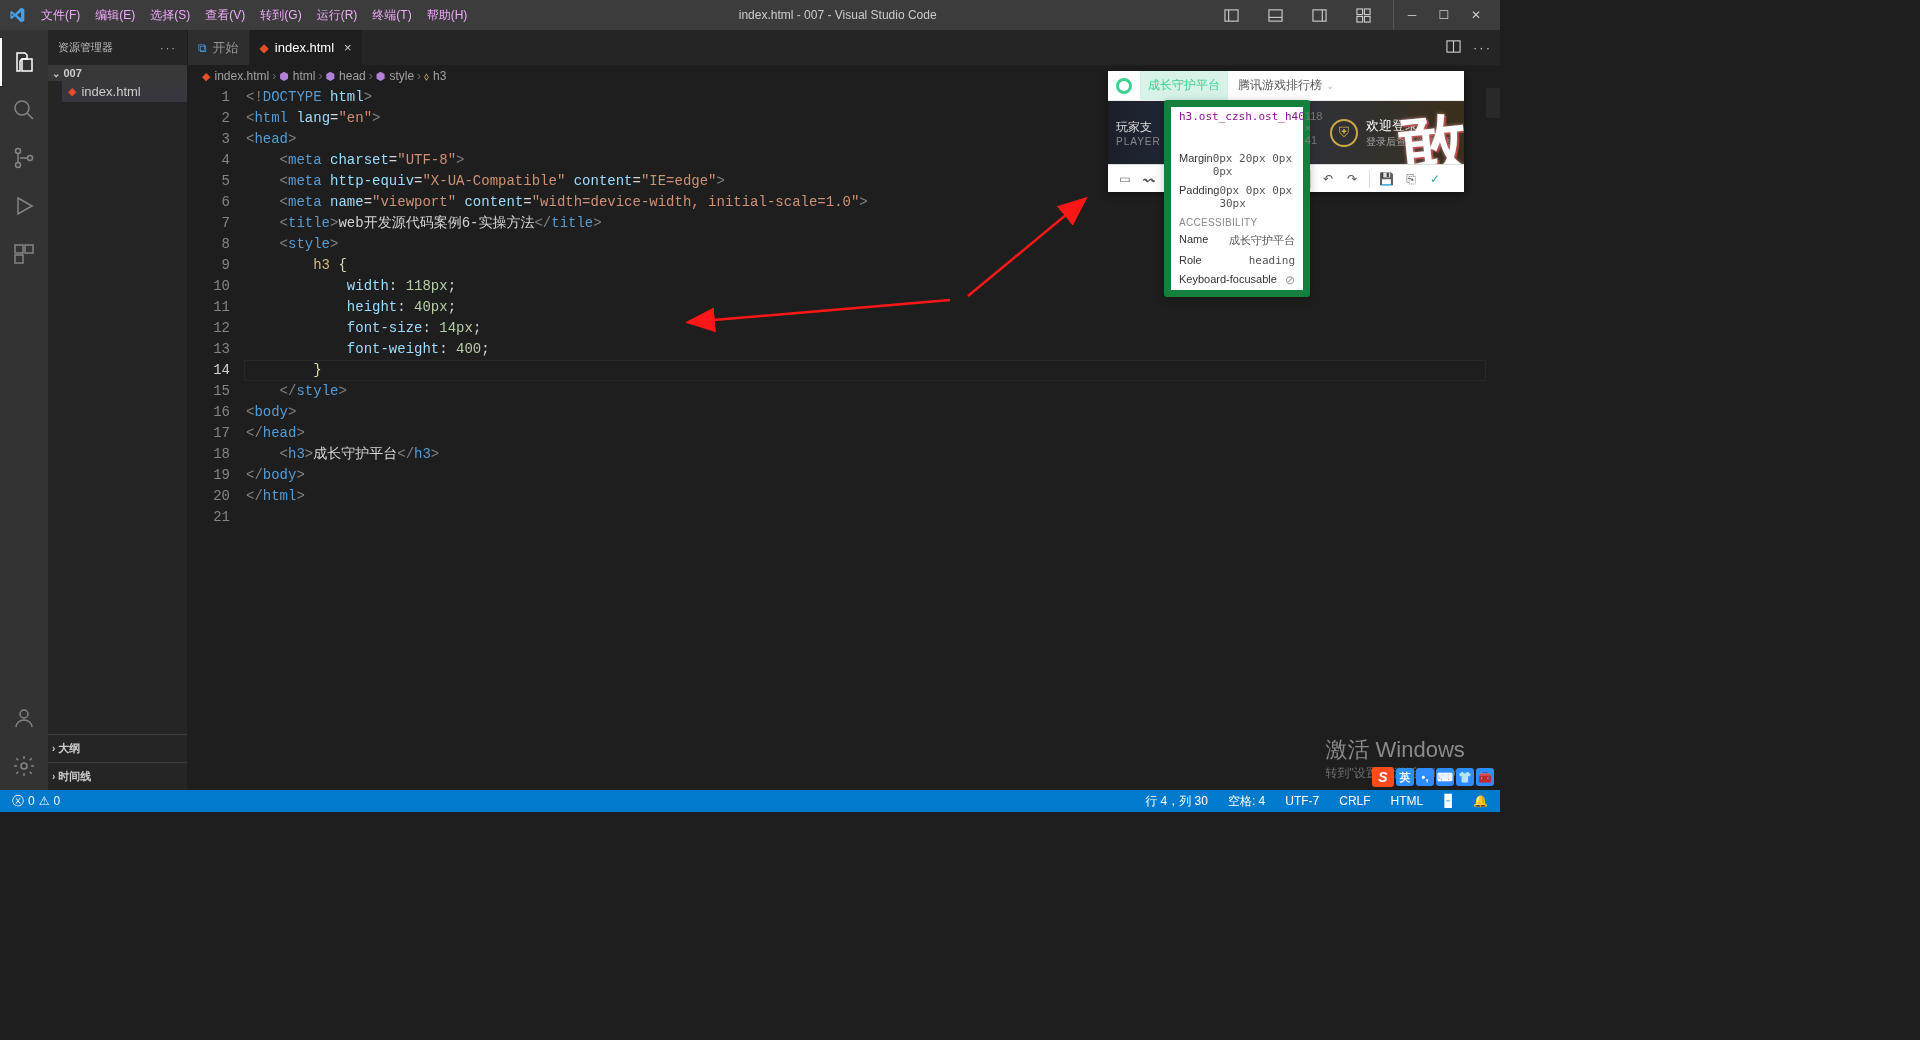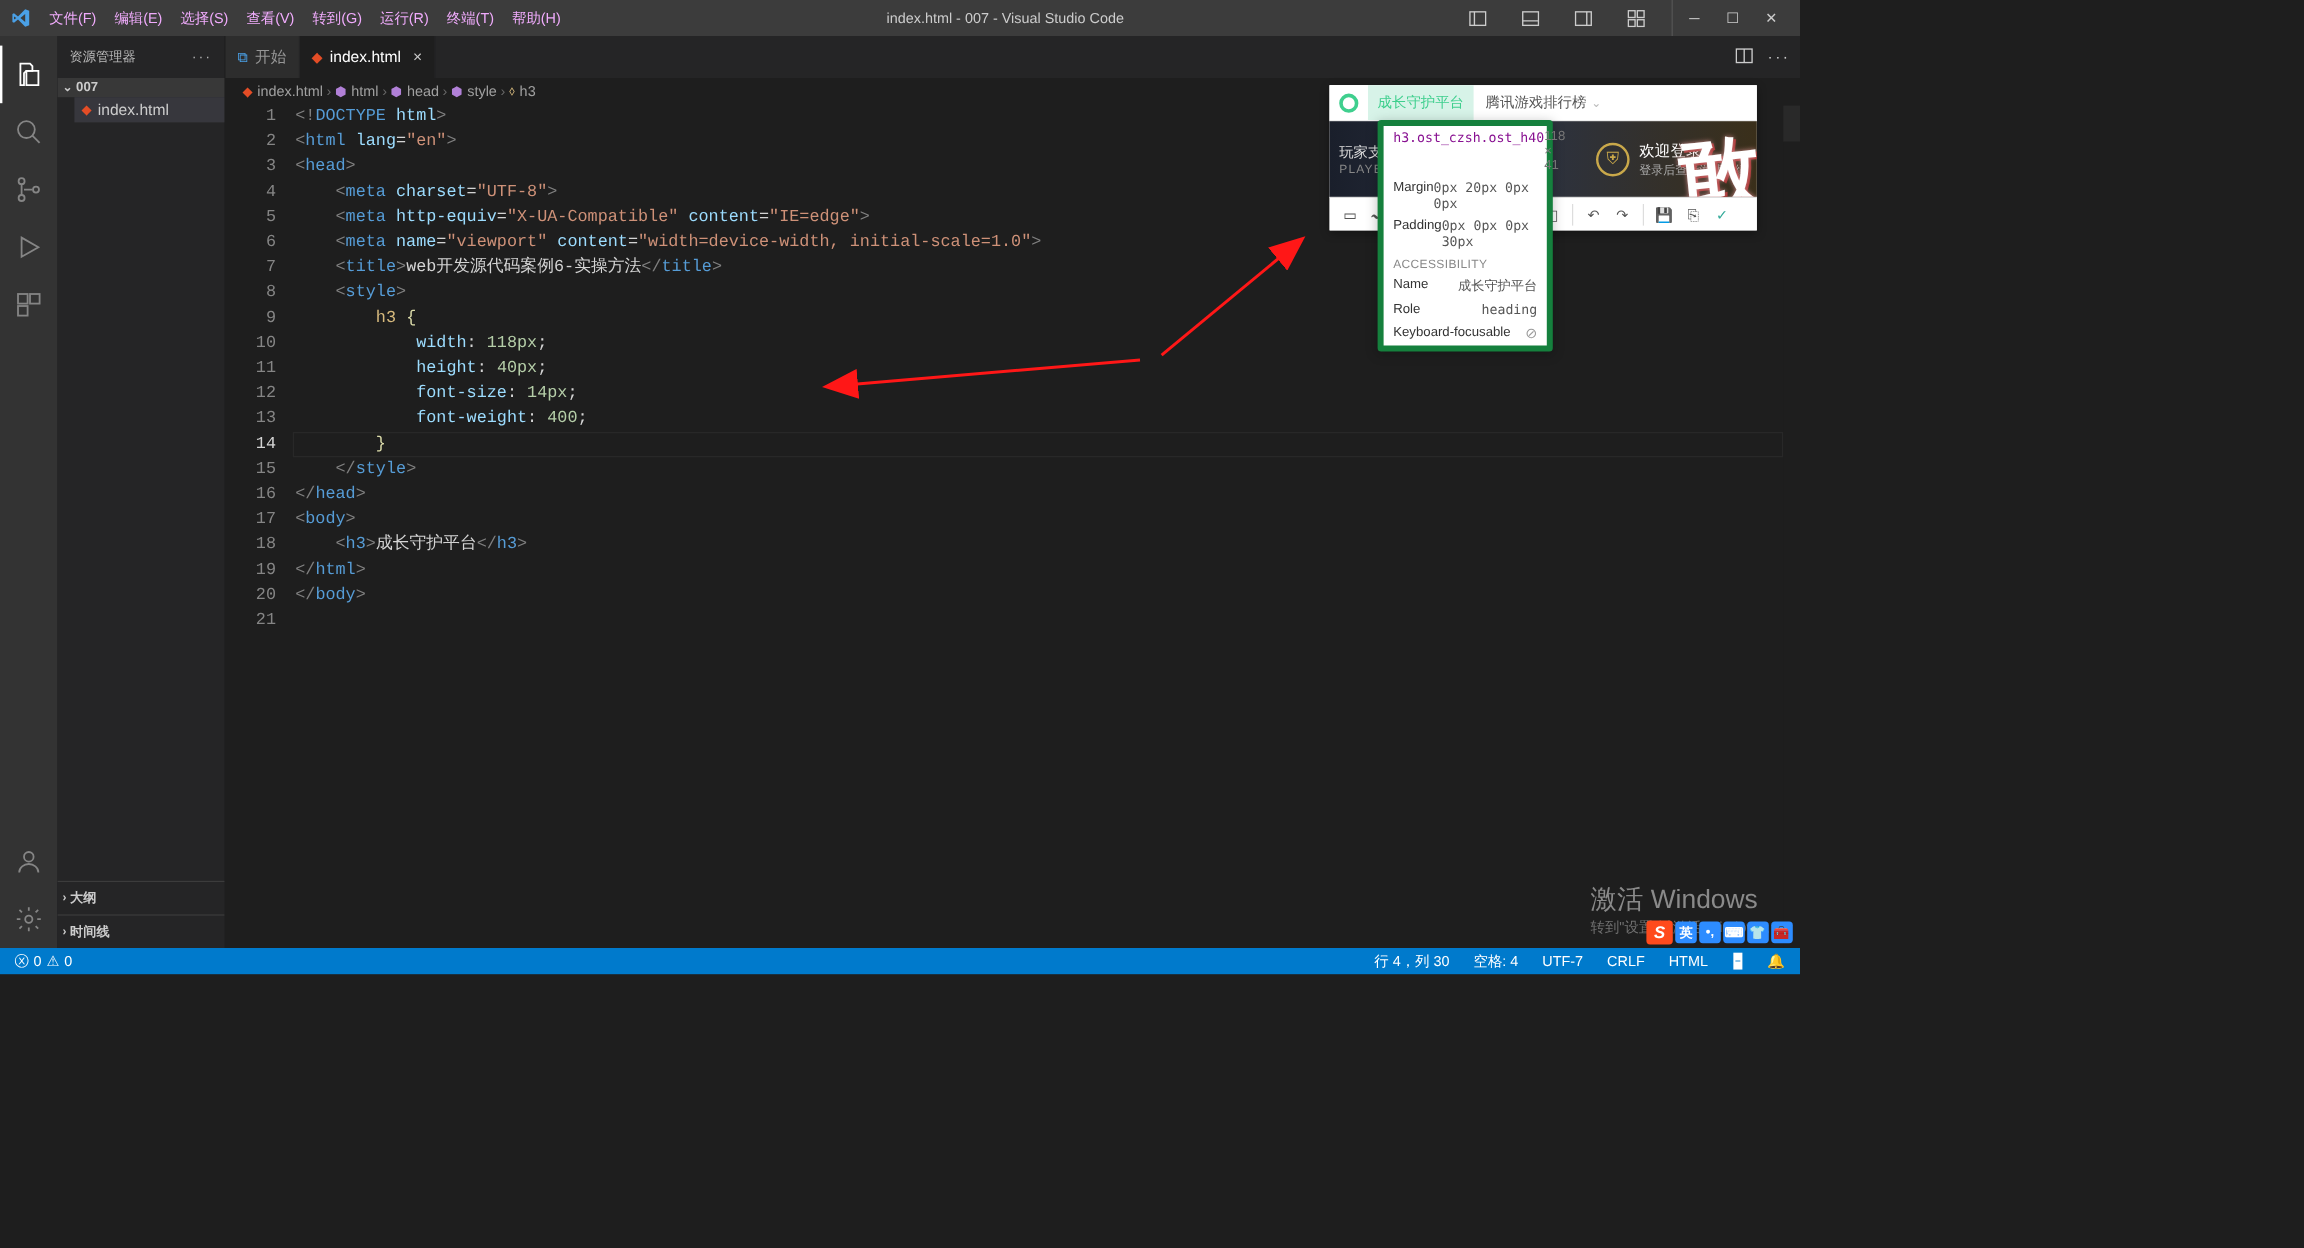--- a/index.html
+++ b/index.html
@@ -200,24 +200,24 @@
 .dt-hero-login { font-size:13px;color:#fff;}
 .dt-hero-login small { display:block;font-size:10px;color:#aaa;}
 .dt-hero-kanji {
   position:absolute; right:-4px; bottom:-28px; font-size:68px; font-family:"KaiTi","STKaiti",serif;
   color:#fff; font-weight:bold; text-shadow:0 0 4px #c88, 2px 2px 0 #a33; transform:rotate(-6deg);
   pointer-events:none;
 }
 .dt-tooltip {
   position:absolute;
   top: 100px;
-  right: 206px;
+  right: 190px;
   width: 146px;
   background:#fff;
-  border:5px solid #15803d;
+  border:7px solid #15803d;
   box-shadow: 0 2px 10px rgba(0,0,0,0.25);
   z-index: 60;
   font-size: 11px;
   border-radius:3px;
   color:#333;
 }
 .dt-tooltip .tt-row { display:flex; justify-content:space-between; padding:3px 8px; }
 .dt-tooltip .tt-title { color:#881091; font-family:monospace; font-weight:500;}
 .dt-tooltip .tt-dim { color:#777; }
 .dt-tooltip .tt-section { color:#888; padding:4px 8px 2px; font-size:10px; letter-spacing:0.3px;}
@@ -477,25 +477,25 @@
 <div class="line">    <span class="t-br">&lt;</span><span class="t-tag">meta</span> <span class="t-attr">name</span><span class="t-punc">=</span><span class="t-str">"viewport"</span> <span class="t-attr">content</span><span class="t-punc">=</span><span class="t-str">"width=device-width, initial-scale=1.0"</span><span class="t-br">&gt;</span></div>
 <div class="line">    <span class="t-br">&lt;</span><span class="t-tag">title</span><span class="t-br">&gt;</span><span class="t-txt">web开发源代码案例6-实操方法</span><span class="t-br">&lt;/</span><span class="t-tag">title</span><span class="t-br">&gt;</span></div>
 <div class="line">    <span class="t-br">&lt;</span><span class="t-tag">style</span><span class="t-br">&gt;</span></div>
 <div class="line">        <span class="t-sel">h3</span> <span class="t-brace">{</span></div>
 <div class="line">            <span class="t-prop">width</span><span class="t-punc">:</span> <span class="t-val">118px</span><span class="t-punc">;</span></div>
 <div class="line">            <span class="t-prop">height</span><span class="t-punc">:</span> <span class="t-val">40px</span><span class="t-punc">;</span></div>
 <div class="line">            <span class="t-prop">font-size</span><span class="t-punc">:</span> <span class="t-val">14px</span><span class="t-punc">;</span></div>
 <div class="line">            <span class="t-prop">font-weight</span><span class="t-punc">:</span> <span class="t-val">400</span><span class="t-punc">;</span></div>
 <div class="line">        <span class="t-brace">}</span></div>
 <div class="line">    <span class="t-br">&lt;/</span><span class="t-tag">style</span><span class="t-br">&gt;</span></div>
+<div class="line"><span class="t-br">&lt;</span><span class="t-tag">body</span><span class="t-br">&gt;</span></div>
 <div class="line"><span class="t-br">&lt;/</span><span class="t-tag">head</span><span class="t-br">&gt;</span></div>
-<div class="line"><span class="t-br">&lt;</span><span class="t-tag">body</span><span class="t-br">&gt;</span></div>
 <div class="line">    <span class="t-br">&lt;</span><span class="t-tag">h3</span><span class="t-br">&gt;</span><span class="t-txt">成长守护平台</span><span class="t-br">&lt;/</span><span class="t-tag">h3</span><span class="t-br">&gt;</span></div>
+<div class="line"><span class="t-br">&lt;/</span><span class="t-tag">body</span><span class="t-br">&gt;</span></div>
 <div class="line"><span class="t-br">&lt;/</span><span class="t-tag">html</span><span class="t-br">&gt;</span></div>
-<div class="line"><span class="t-br">&lt;/</span><span class="t-tag">body</span><span class="t-br">&gt;</span></div>
       </div>
     </div>
     <div class="minimap">
         <div class="mm-strip"></div>
       </div>
   </div>
 </div>
 
 <div class="statusbar">
   <div class="sb-left">

